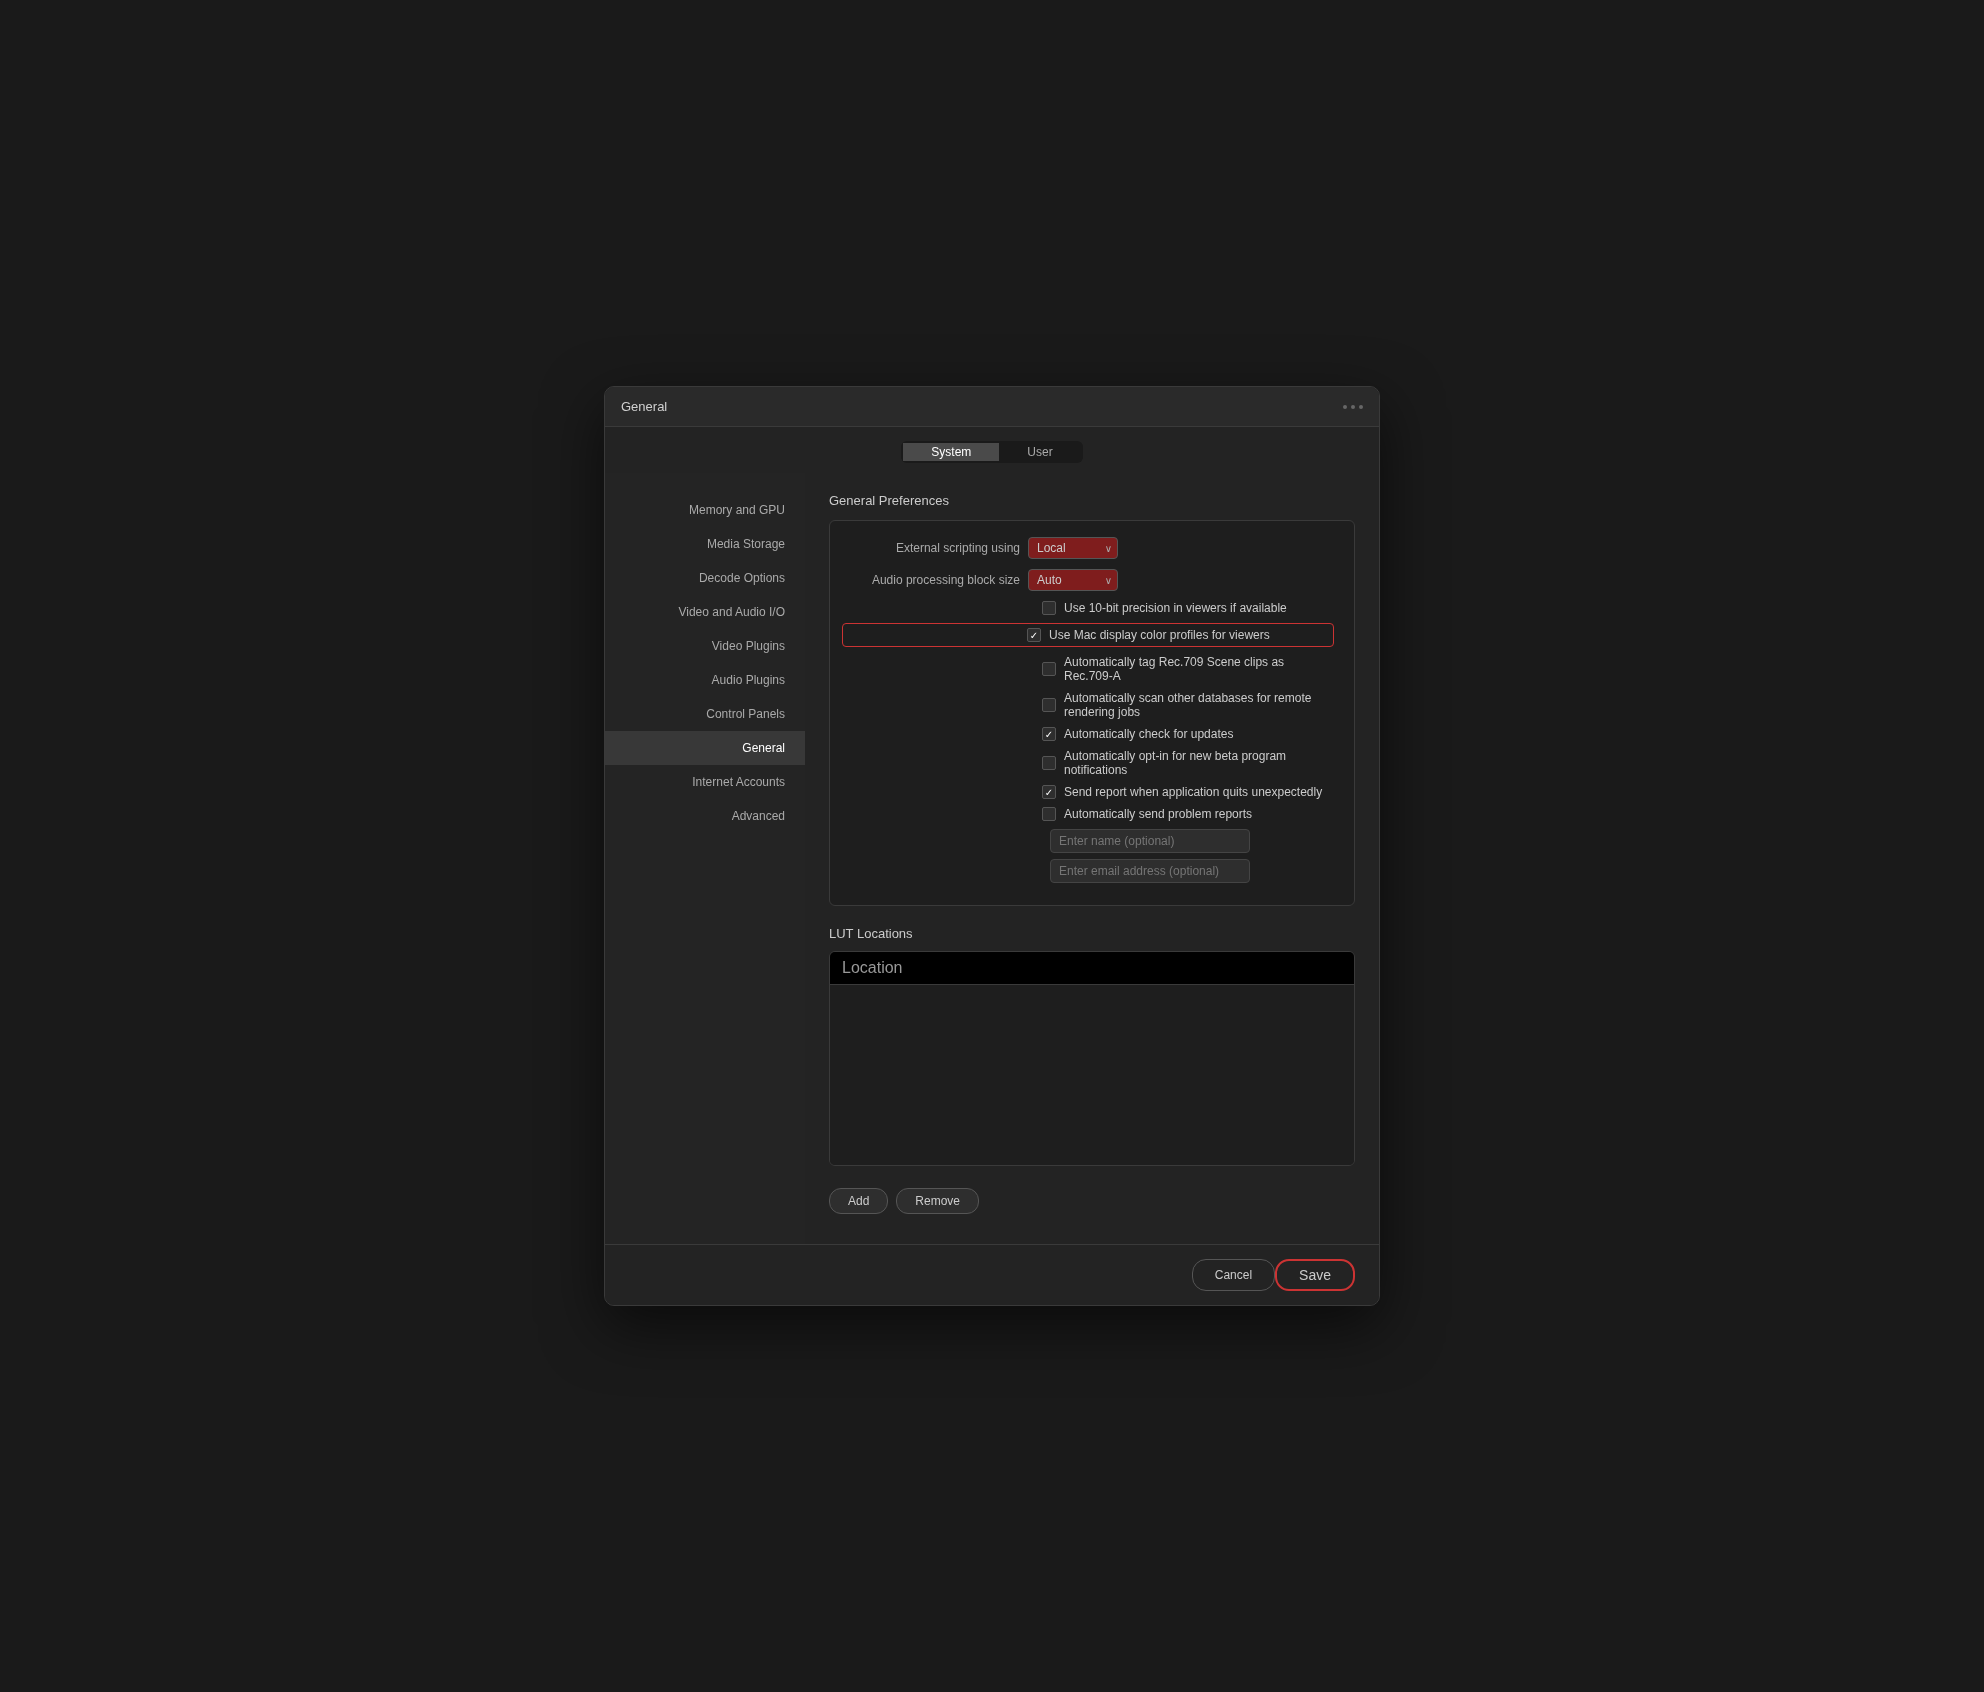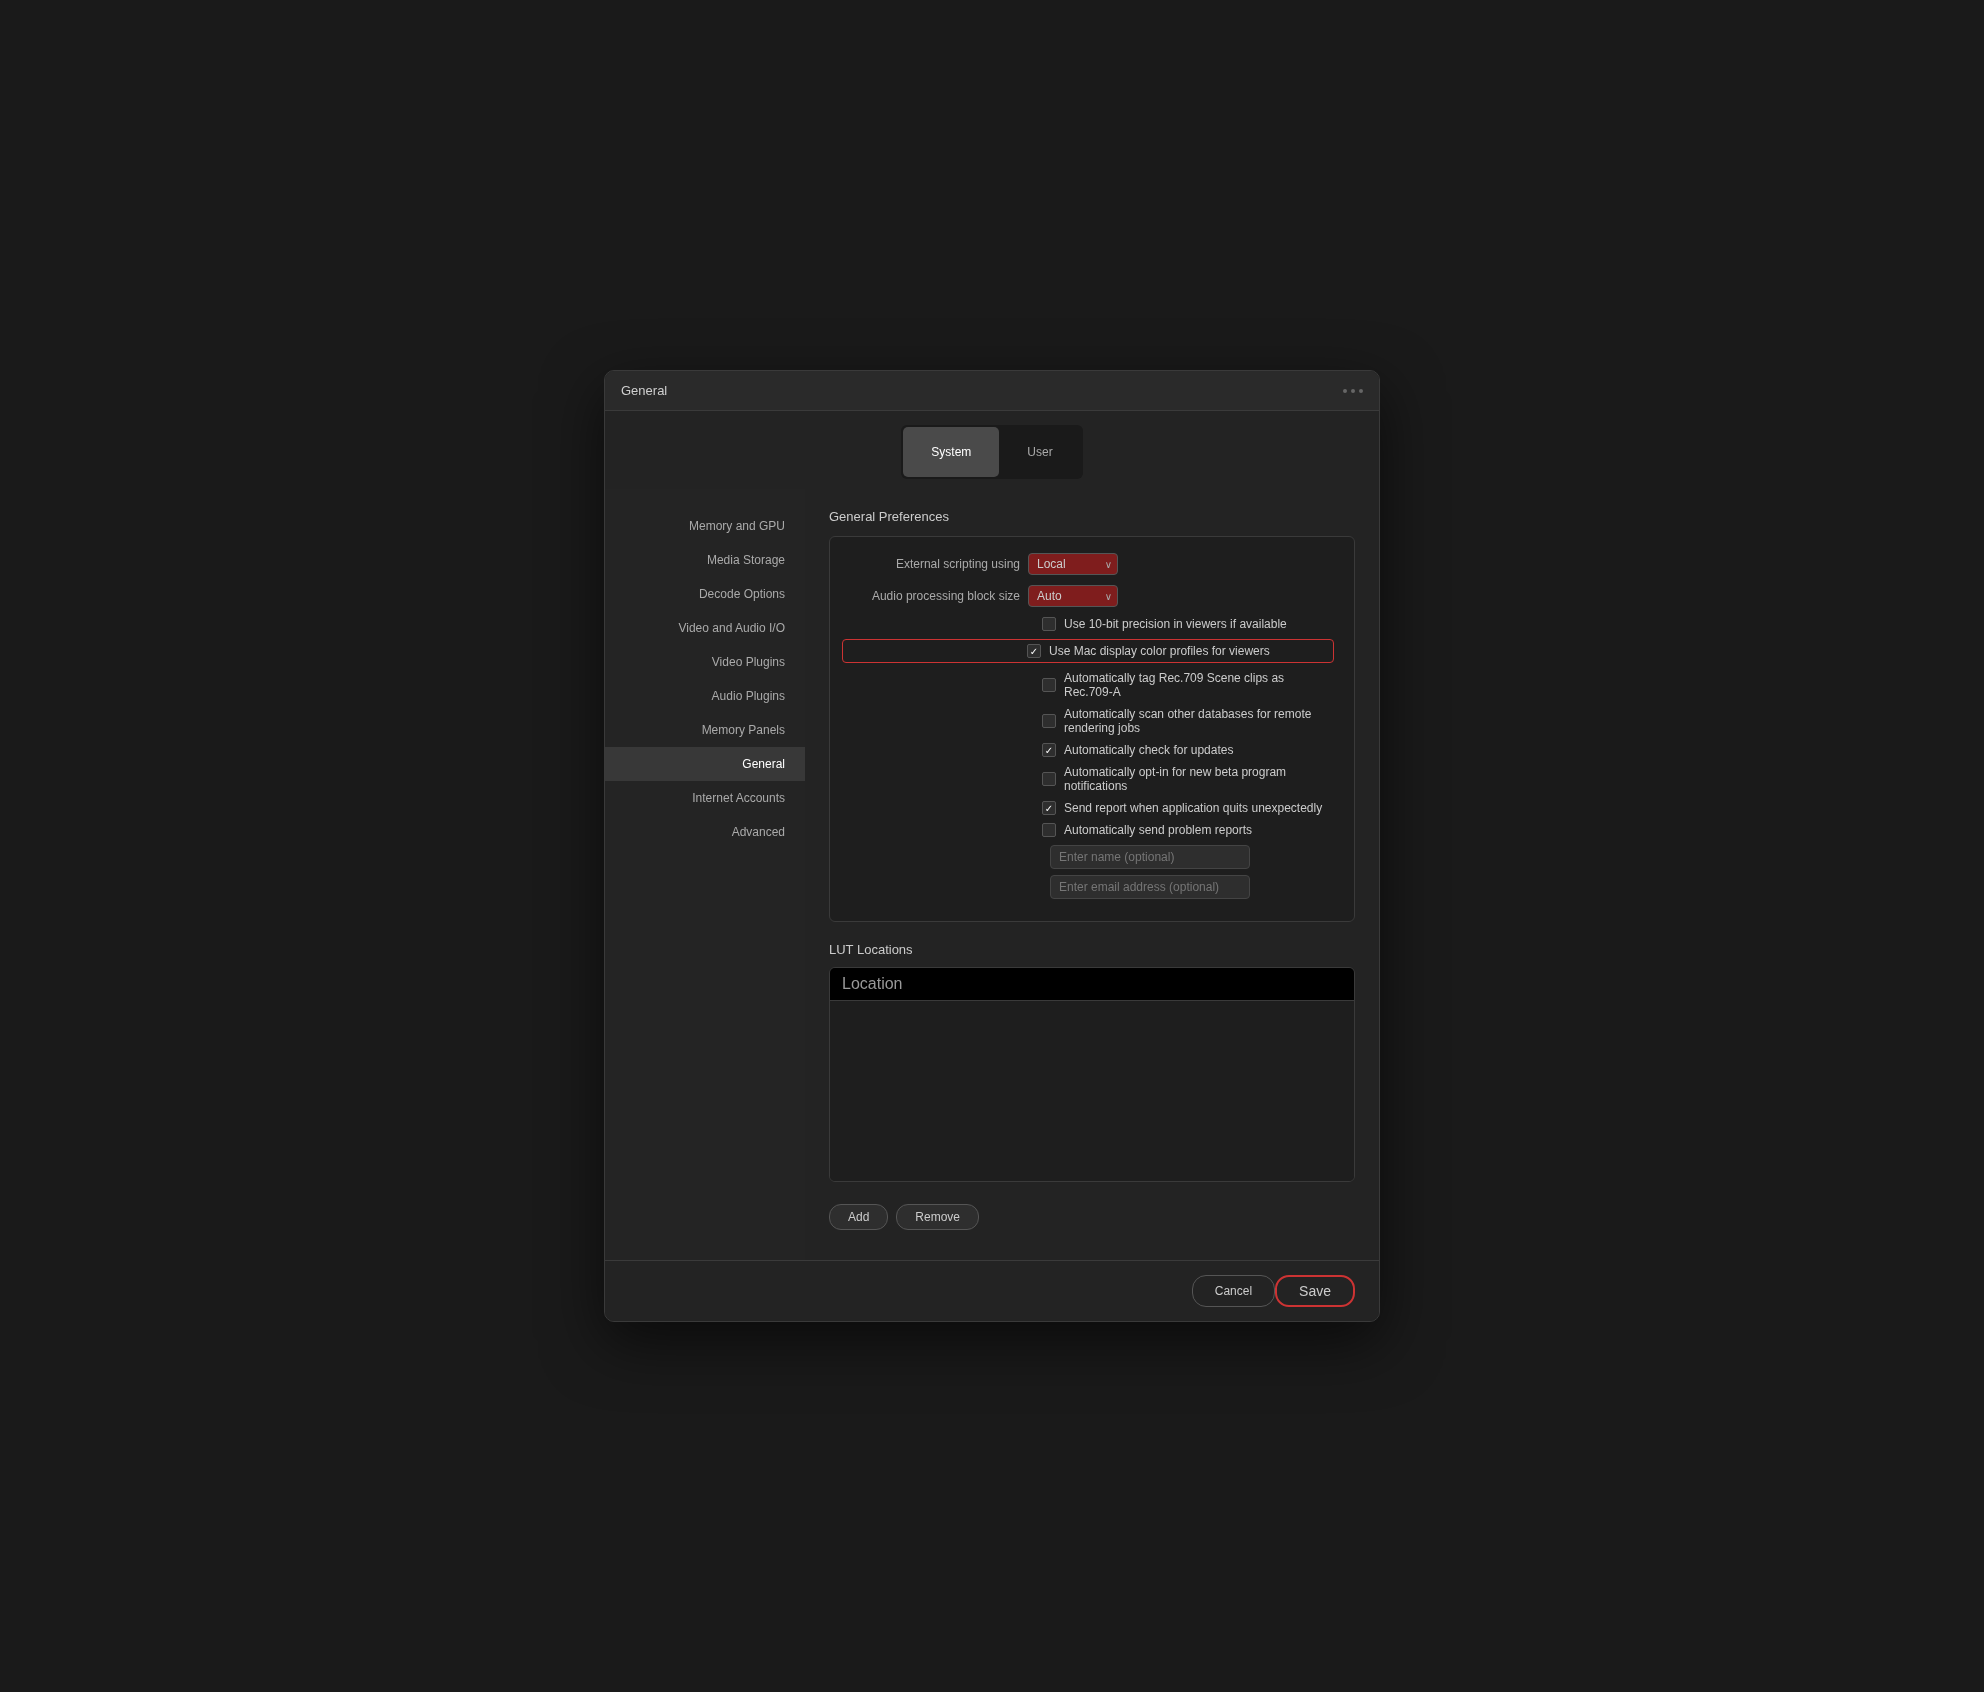--- a/index.html
+++ b/index.html
@@ -51,22 +51,22 @@
       background: #232323;
     }
     .tabs-container {
       display: flex;
       background: #1a1a1a;
       border-radius: 6px;
       padding: 2px;
       gap: 0;
     }
     .tab {
-      padding: 18px 28px;
-      border-radius: 5px;
+      padding: 2px 28px;
+      border-radius: 0;
       font-size: 12px;
       cursor: pointer;
       color: #aaa;
       border: none;
       background: transparent;
     }
     .tab.active {
       background: #4a4a4a;
       color: #fff;
     }
@@ -283,21 +283,21 @@
 
   <div class="content">
 
     <div class="sidebar">
       <div class="sidebar-item">Memory and GPU</div>
       <div class="sidebar-item">Media Storage</div>
       <div class="sidebar-item">Decode Options</div>
       <div class="sidebar-item">Video and Audio I/O</div>
       <div class="sidebar-item">Video Plugins</div>
       <div class="sidebar-item">Audio Plugins</div>
-      <div class="sidebar-item">Memory Panels</div>
+      <div class="sidebar-item">Control Panels</div>
       <div class="sidebar-item active">General</div>
       <div class="sidebar-item">Internet Accounts</div>
       <div class="sidebar-item">Advanced</div>
     </div>
 
     <div class="main">
       <div class="section-title">General Preferences</div>
 
       <div class="preferences-box">
 

